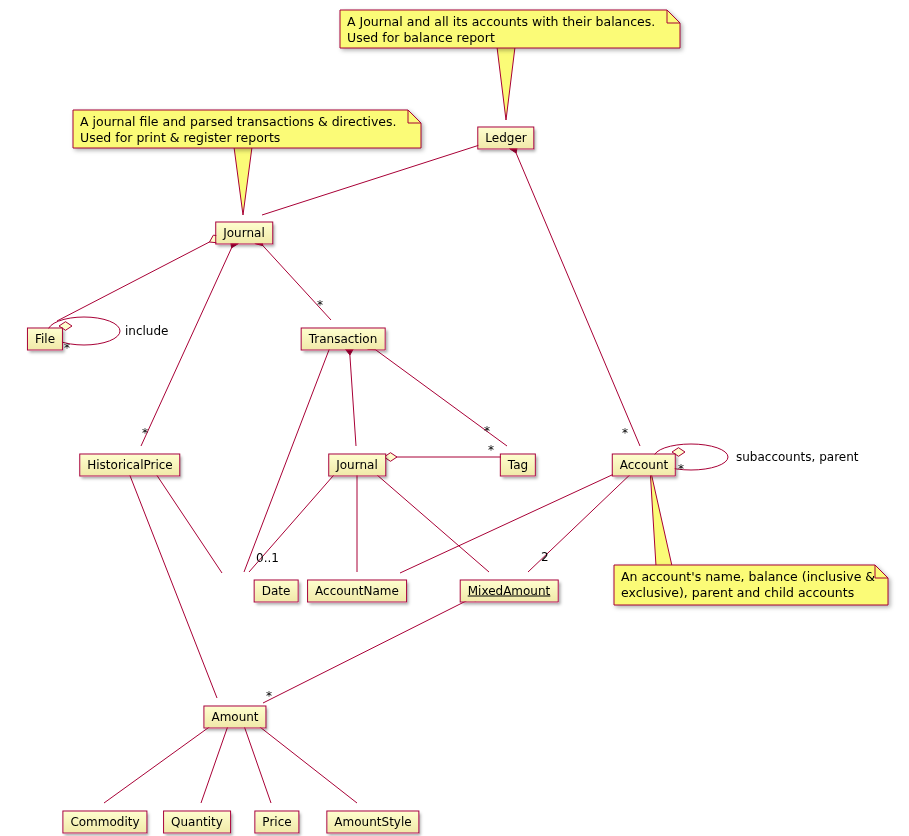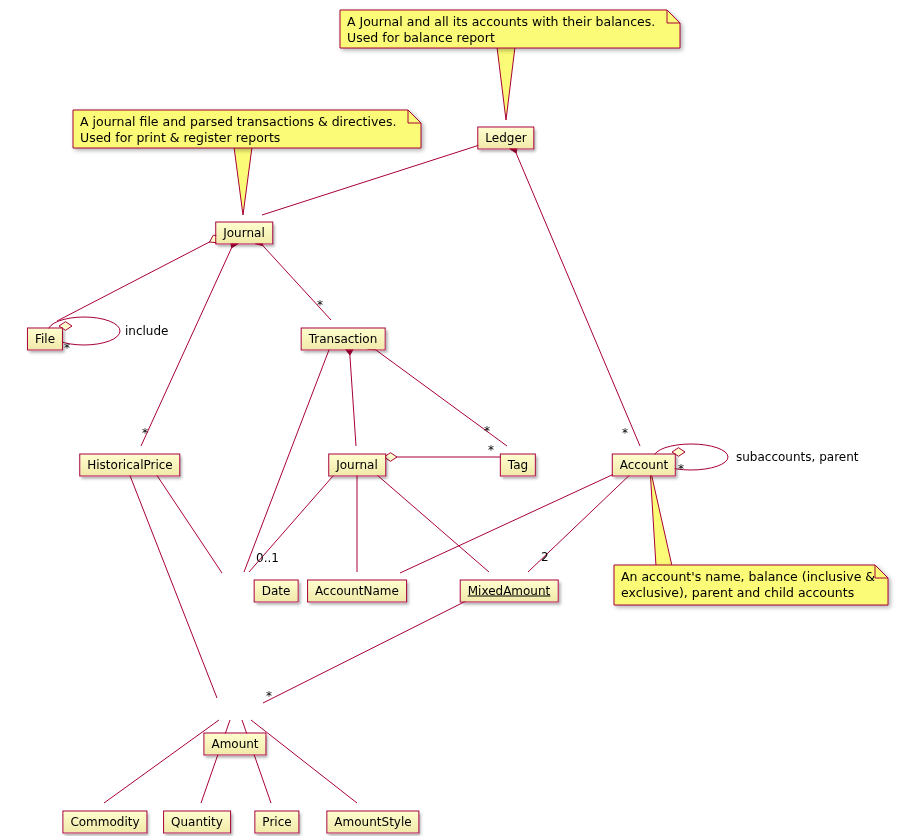--- a/index.html
+++ b/index.html
@@ -125,19 +125,19 @@
       <div class="uml-node" style="left: 244px; top: 225px; text-align: right;">Journal</div>
       <div class="uml-node" style="left: 45px; top: 331px;">File</div>
       <div class="uml-node" style="left: 343px; top: 331px;">Transaction</div>
       <div class="uml-node" style="left: 130px; top: 457px;">HistoricalPrice</div>
       <div class="uml-node" style="left: 357px; top: 457px;">Journal</div>
       <div class="uml-node" style="left: 518px; top: 457px; text-align: center;">Tag</div>
       <div class="uml-node" style="left: 644px; top: 457px;">Account</div>
       <div class="uml-node" style="left: 237px; top: 583px; margin-left: 39px;">Date</div>
       <div class="uml-node" style="left: 357px; top: 583px;">AccountName</div>
       <div class="uml-node" style="left: 509px; top: 583px; text-decoration: underline;">MixedAmount</div>
-      <div class="uml-node" style="left: 235px; top: 709px; margin-top: 27px;">Amount</div>
+      <div class="uml-node" style="left: 235px; top: 709px;">Amount</div>
       <div class="uml-node" style="left: 97px; top: 814px; margin-left: 8px;">Commodity</div>
       <div class="uml-node" style="left: 197px; top: 814px;">Quantity</div>
       <div class="uml-node" style="left: 277px; top: 814px;">Price</div>
       <div class="uml-node" style="left: 373px; top: 814px;">AmountStyle</div>
     </div>
 </div>
 
 </body></html>

